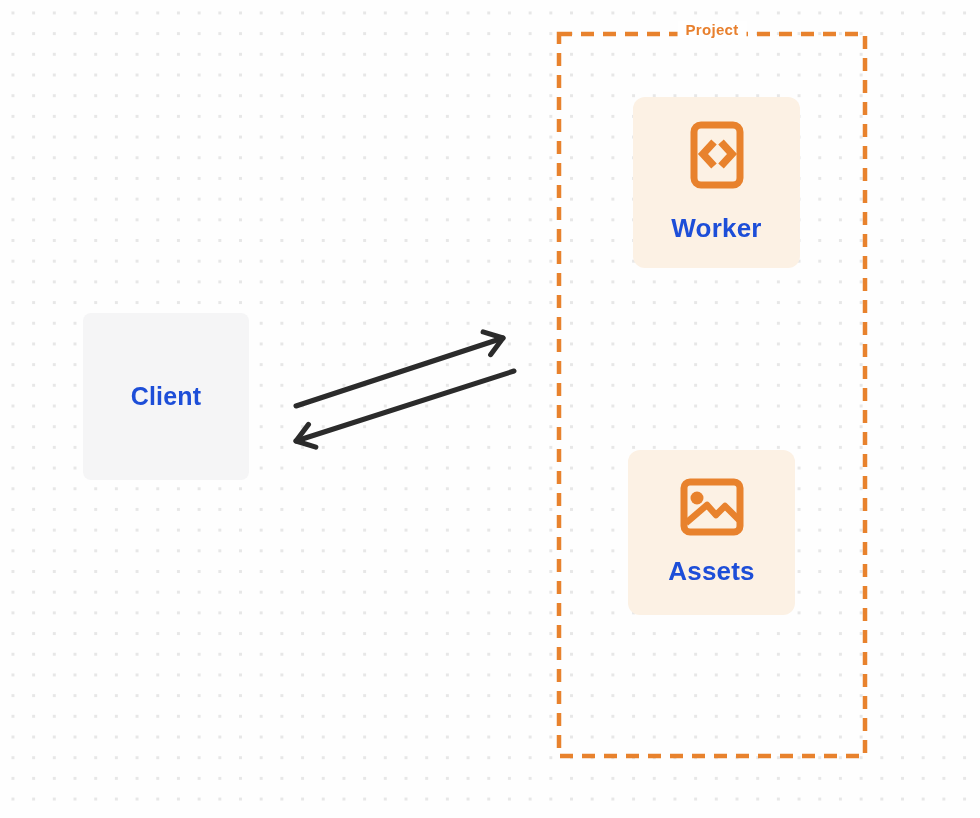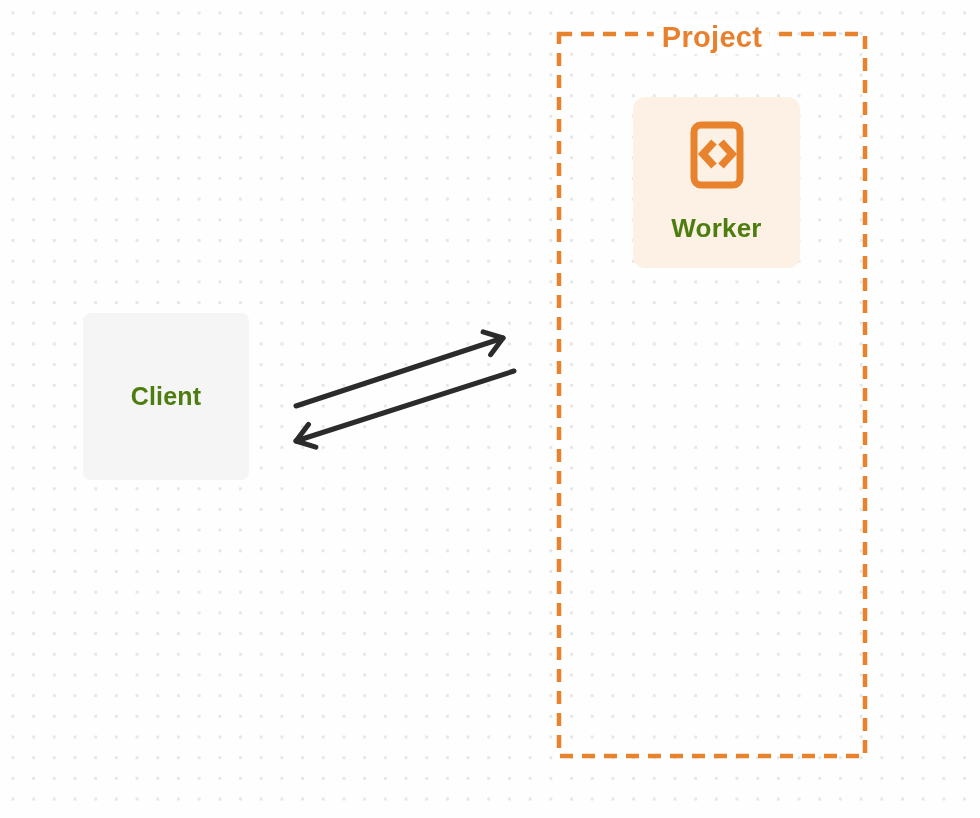--- a/index.html
+++ b/index.html
@@ -19,21 +19,21 @@
     position: absolute;
     left: 83px; top: 313px;
     width: 166px; height: 167px;
     background: #f5f5f6;
     border-radius: 8px;
     display: flex; align-items: center; justify-content: center;
   }
   .client-box .node-label { font-size: 25px; text-align: center; }
   .node-label {
     font-weight: 700;
-    color: #4d7c0f;
+    color: #1d4ed8;
     letter-spacing: 0.2px;
   }
   .req-label {
     position: absolute;
     left: 306px; top: 288px;
     font-size: 19px;
     font-weight: 700;
     color: #25282e;
   }
   .arrow-layer {
@@ -47,21 +47,21 @@
     left: 556px; top: 31px;
     width: 312px; height: 728px;
     pointer-events: none;
   }
   .project-label {
     position: absolute;
     left: 712px; top: 21px;
     transform: translateX(-50%);
     background: #ffffff;
     padding: 0 8px;
-    font-size: 29px;
+    font-size: 15px;
     font-weight: 700;
     color: #e8802e;
     letter-spacing: 0.3px;
   }
   .node-box {
     position: absolute;
     background: #fcf1e4;
     border-radius: 12px;
     display: flex;
     flex-direction: column;
@@ -112,18 +112,28 @@
     <span>
       <svg width="54" height="68" viewBox="0 0 54 68">
         <rect x="4" y="4" width="46" height="60" rx="7" fill="none" stroke="#e8822d" stroke-width="7"></rect>
         <path d="M24 21 L13 33 L24 45" fill="none" stroke="#e8822d" stroke-width="7.5" stroke-linejoin="miter"></path>
         <path d="M31 21 L42 33 L31 45" fill="none" stroke="#e8822d" stroke-width="7.5" stroke-linejoin="miter"></path>
       </svg>
     </span>
     <span class="node-label">Worker</span>
   </div>
 
+  <div class="node-box assets-box">
+    <span>
+      <svg width="64" height="58" viewBox="0 0 64 58">
+        <rect x="4" y="4" width="56" height="50" rx="6" fill="none" stroke="#e8822d" stroke-width="7"></rect>
+        <circle cx="17" cy="20" r="6.5" fill="#e8822d"></circle>
+        <path d="M6 45 L27 27 L36 37 L45 28 L59 42" fill="none" stroke="#e8822d" stroke-width="6.5" stroke-linejoin="round"></path>
+      </svg>
+    </span>
+    <span class="node-label">Assets</span>
+  </div>
 
   <div class="file-tree">
     
   </div>
 
 </div>
 
 </body></html>

